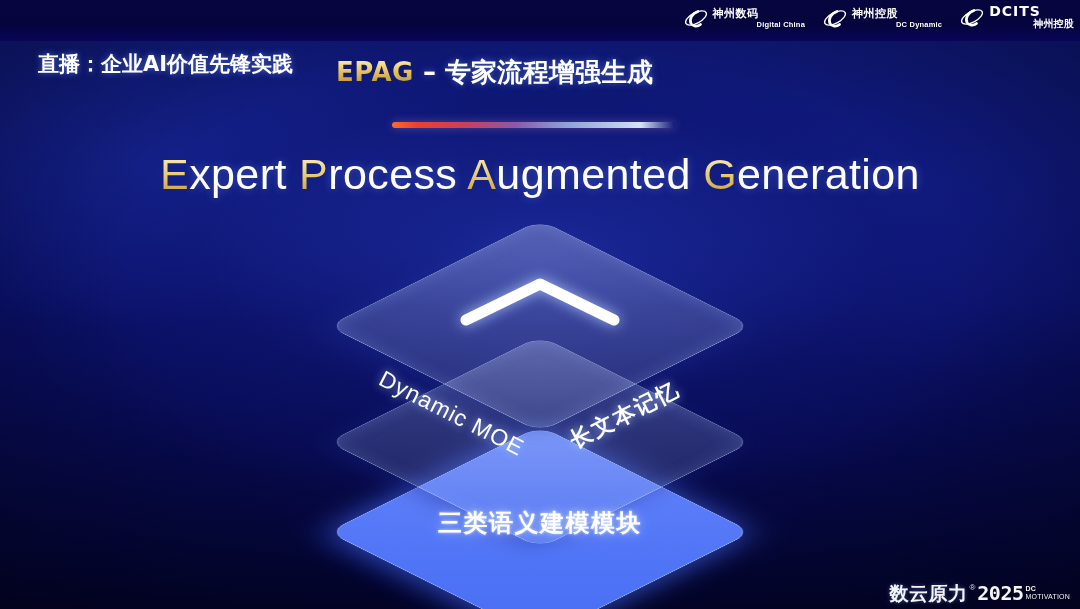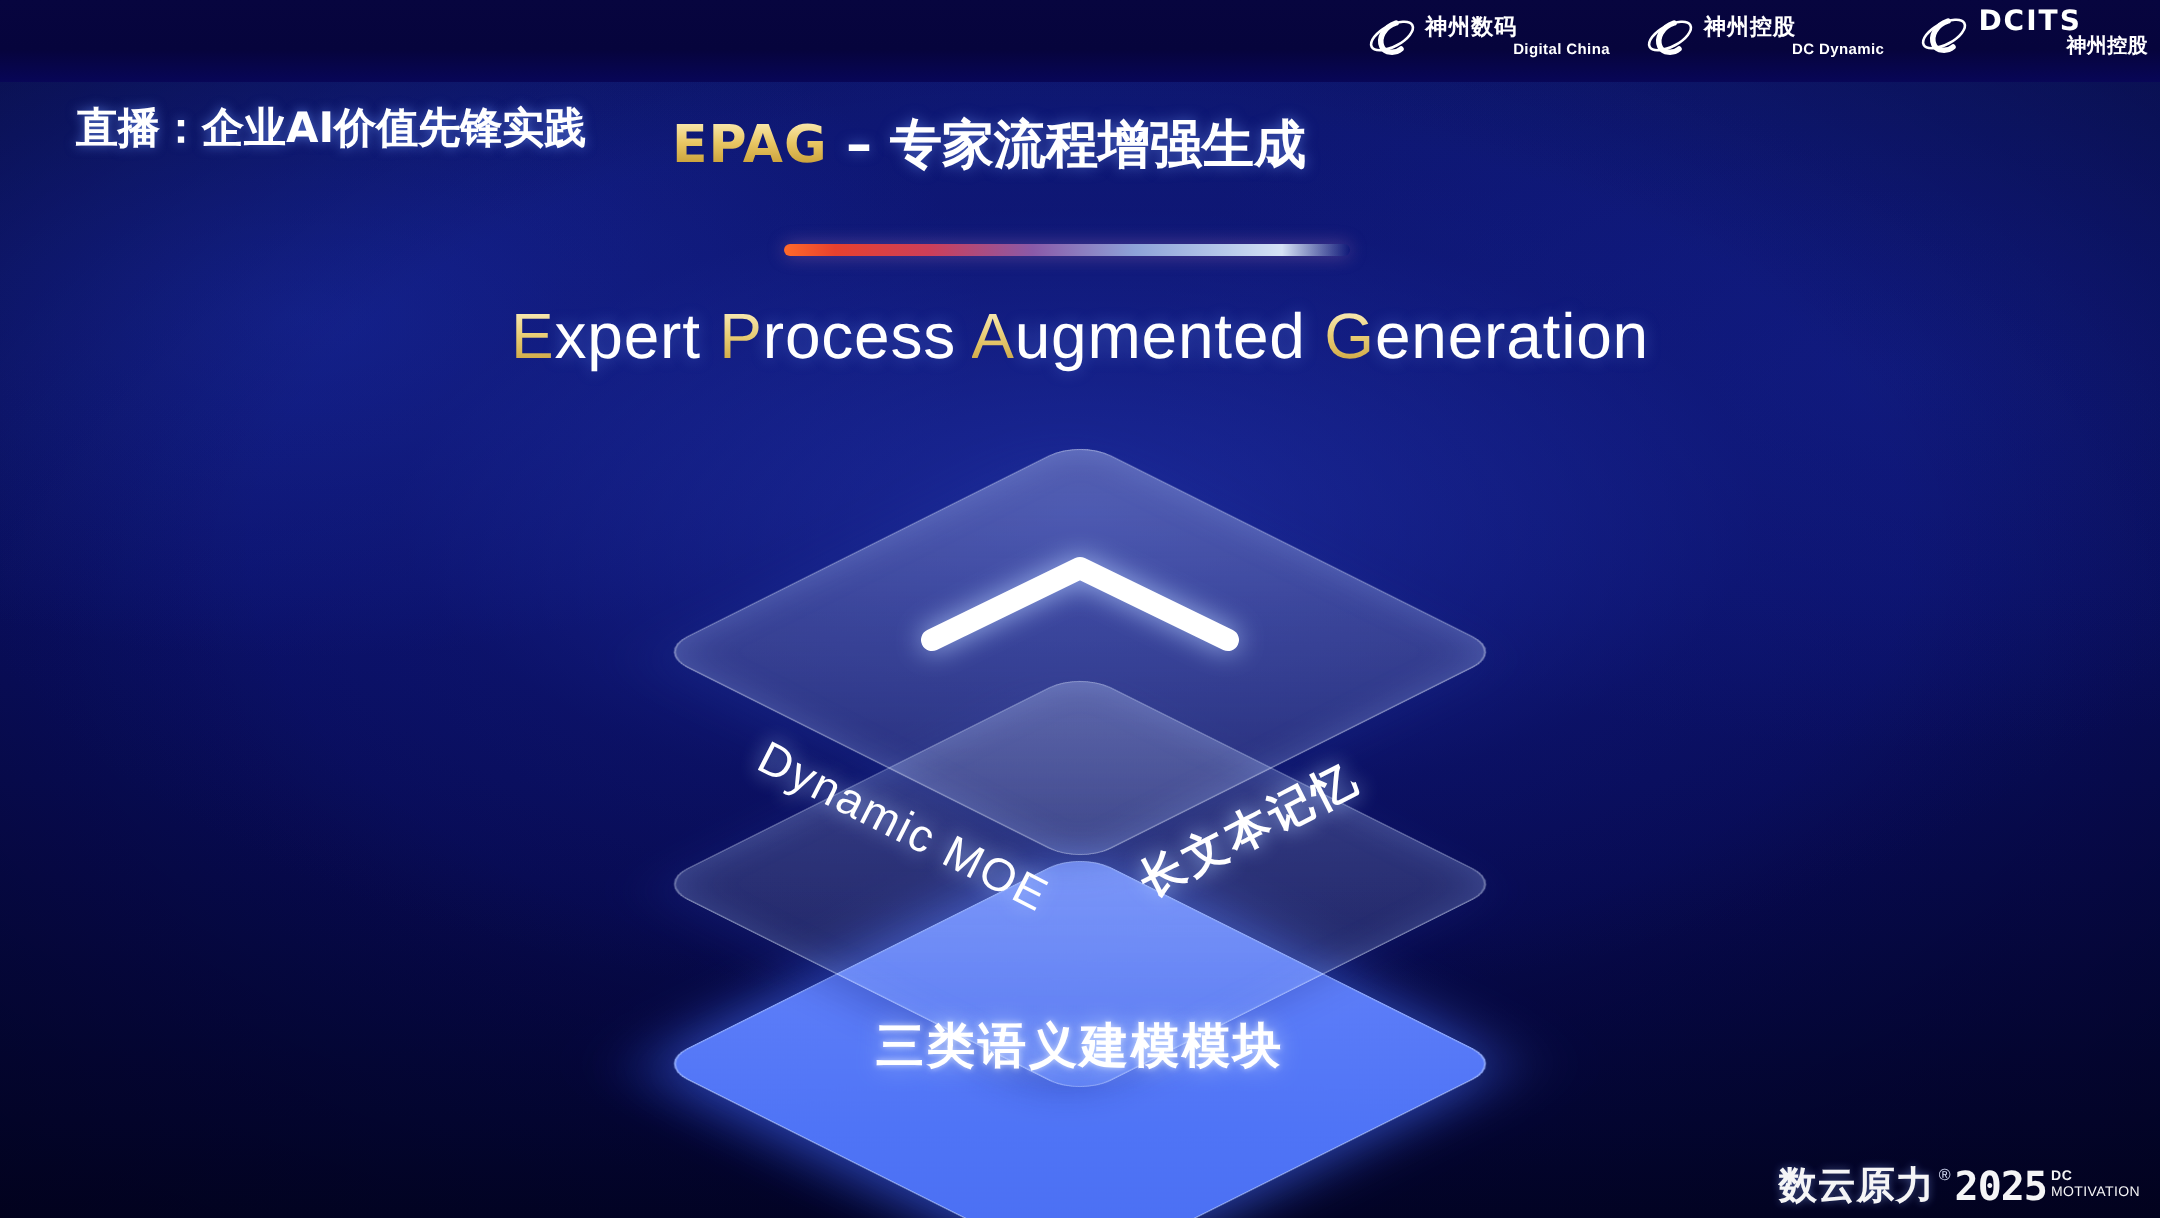--- a/index.html
+++ b/index.html
@@ -92,21 +92,21 @@
   .divider{
     position:absolute; left:392px; top:122px; width:283px; height:6px; z-index:5;
     border-radius:3px;
     background:linear-gradient(90deg,#ff6a2a 0%,#e8412e 9%,#cc3f5a 26%,#8a5aa8 44%,#8ea3d8 62%,#b7c9ea 78%,#d6e2f5 88%,rgba(214,226,245,0) 100%);
     box-shadow:0 0 9px rgba(180,120,180,.45);
   }
 
   .epag-sub{
     position:absolute; left:0; right:0; top:150px; z-index:6;
     text-align:center; white-space:nowrap;
-    font-size:32px; font-weight:400; letter-spacing:.4px;
+    font-size:43px; font-weight:400; letter-spacing:.4px;
     font-family:"Liberation Sans","DejaVu Sans",sans-serif;
   }
   .epag-sub .cap{
     background:linear-gradient(180deg,#fff7d2 0%,#e9cd74 50%,#c59a32 100%);
     -webkit-background-clip:text; background-clip:text; color:transparent;
   }
   .epag-sub .rest{ color:#ffffff; text-shadow:0 0 8px rgba(120,160,255,.4); }
 
   
   .stack{ position:absolute; left:0; top:0; width:1080px; height:609px; z-index:4; }

